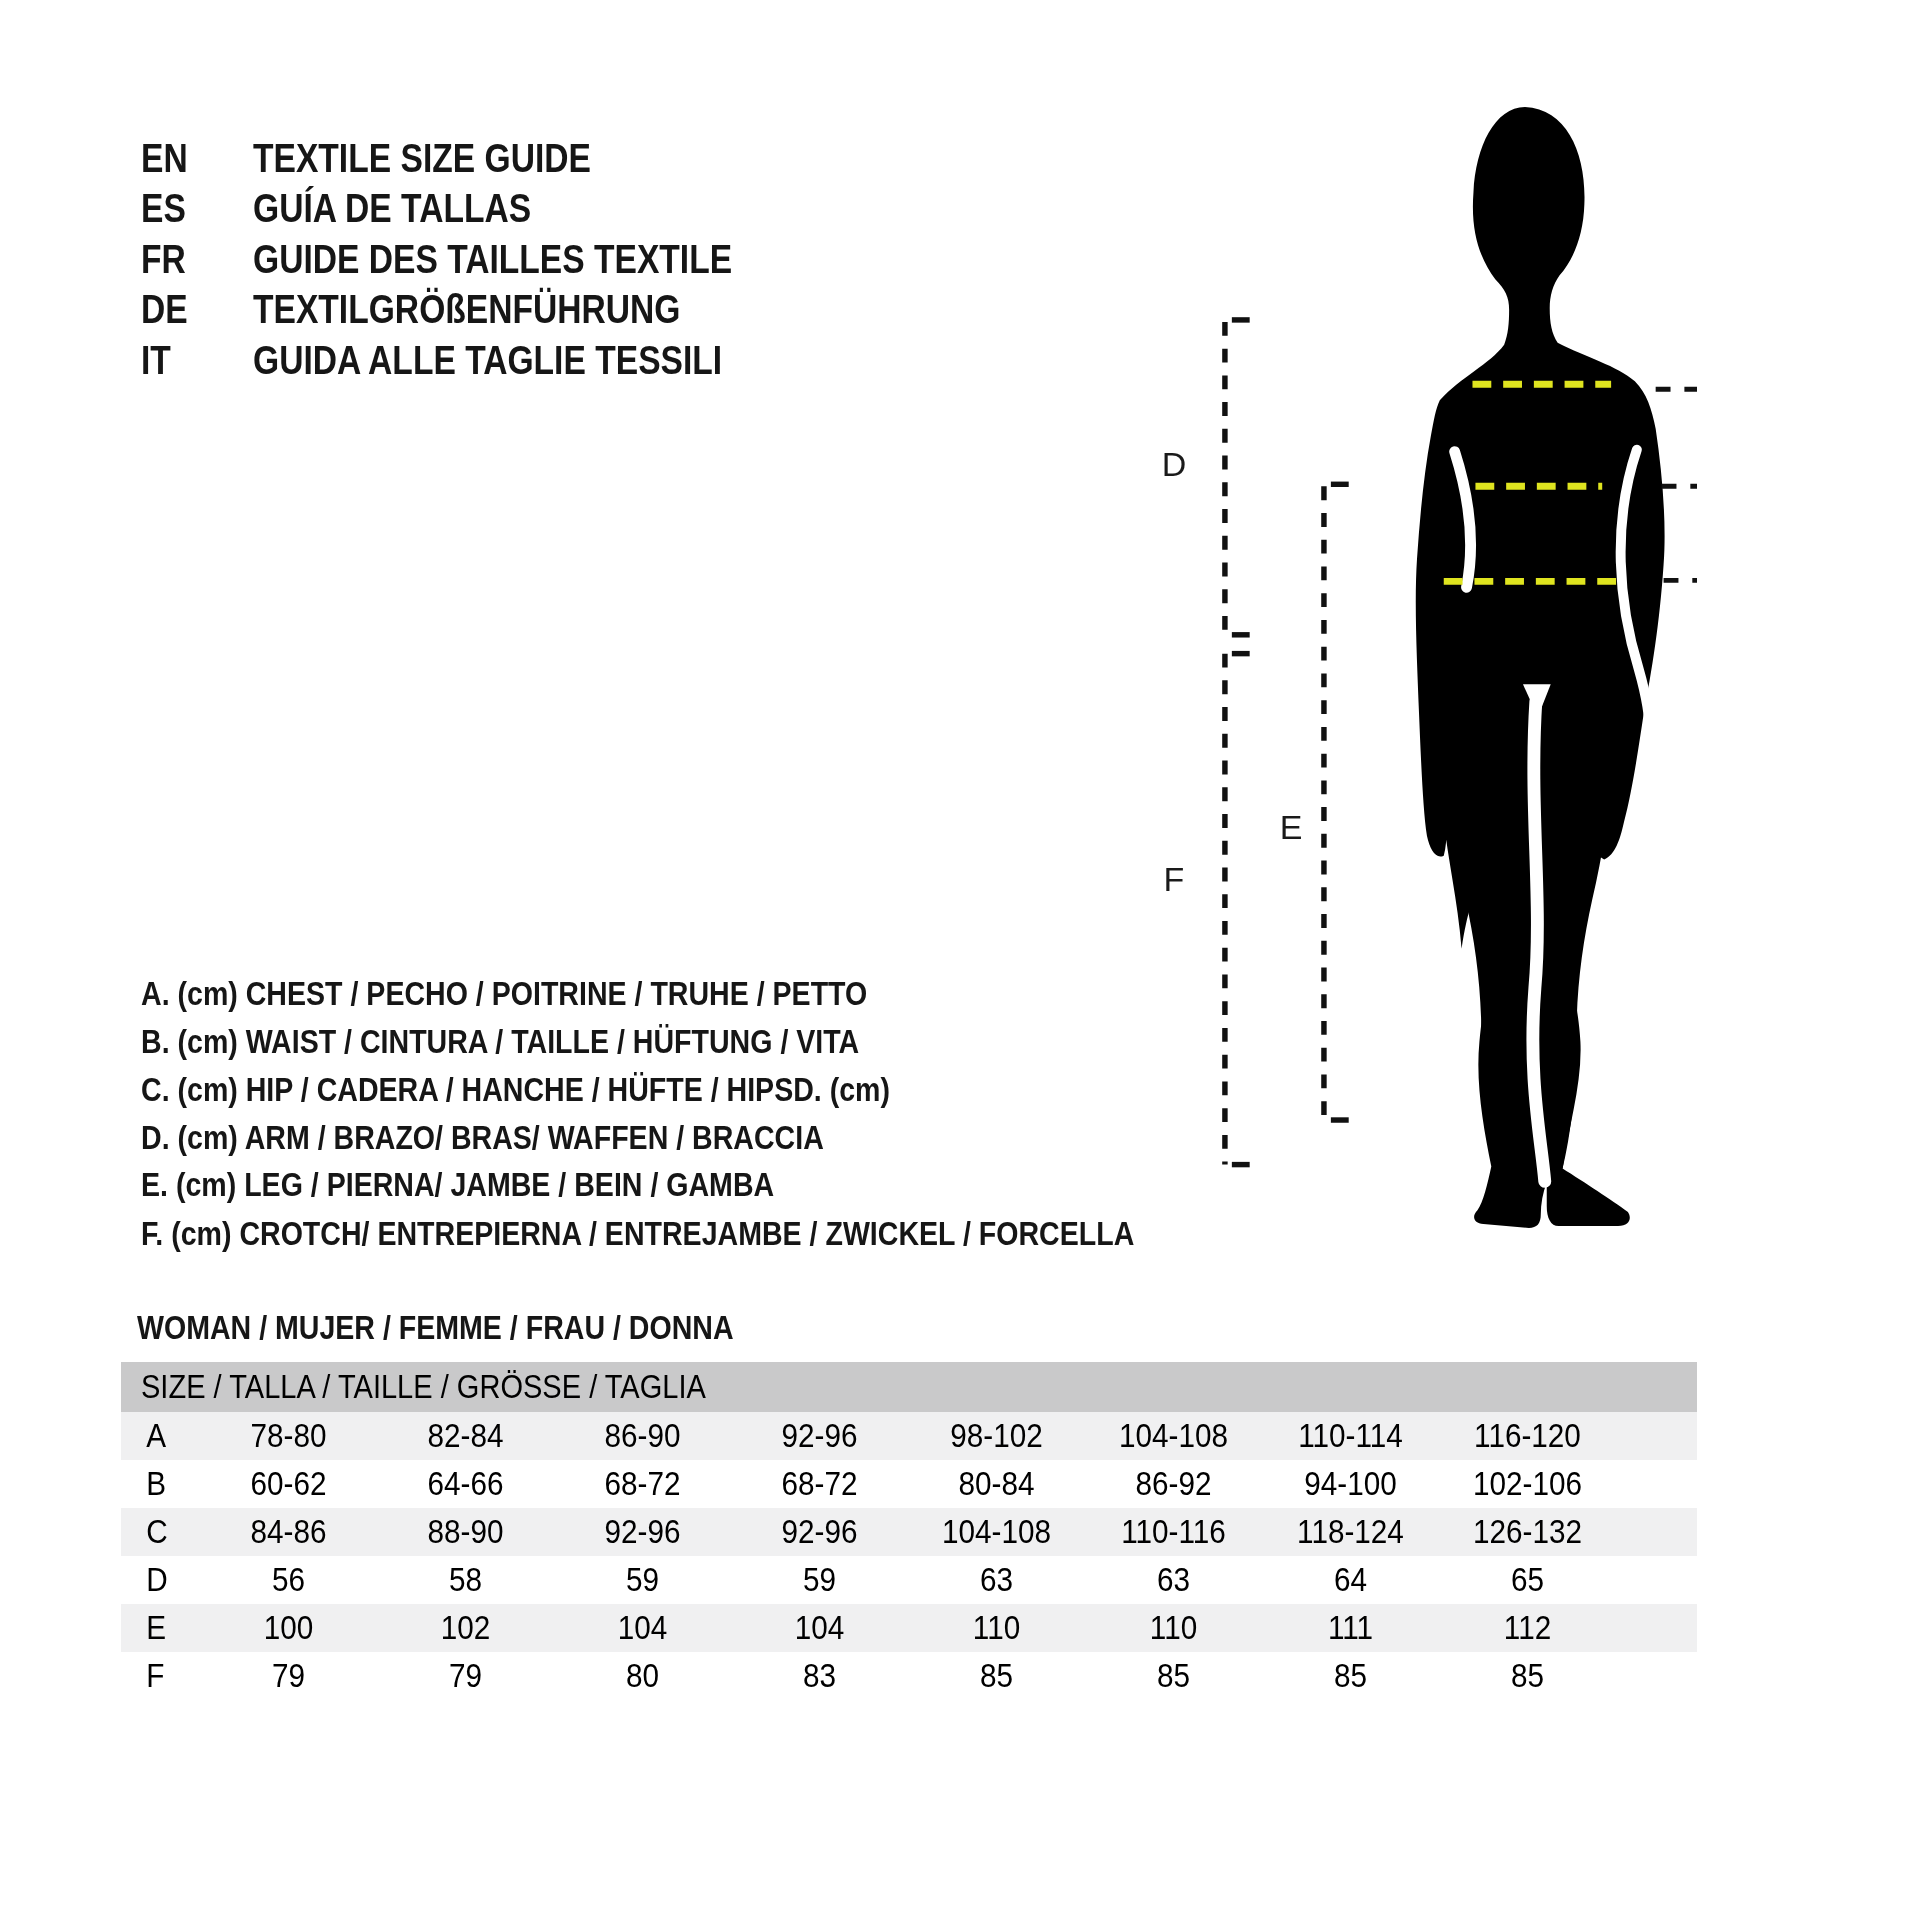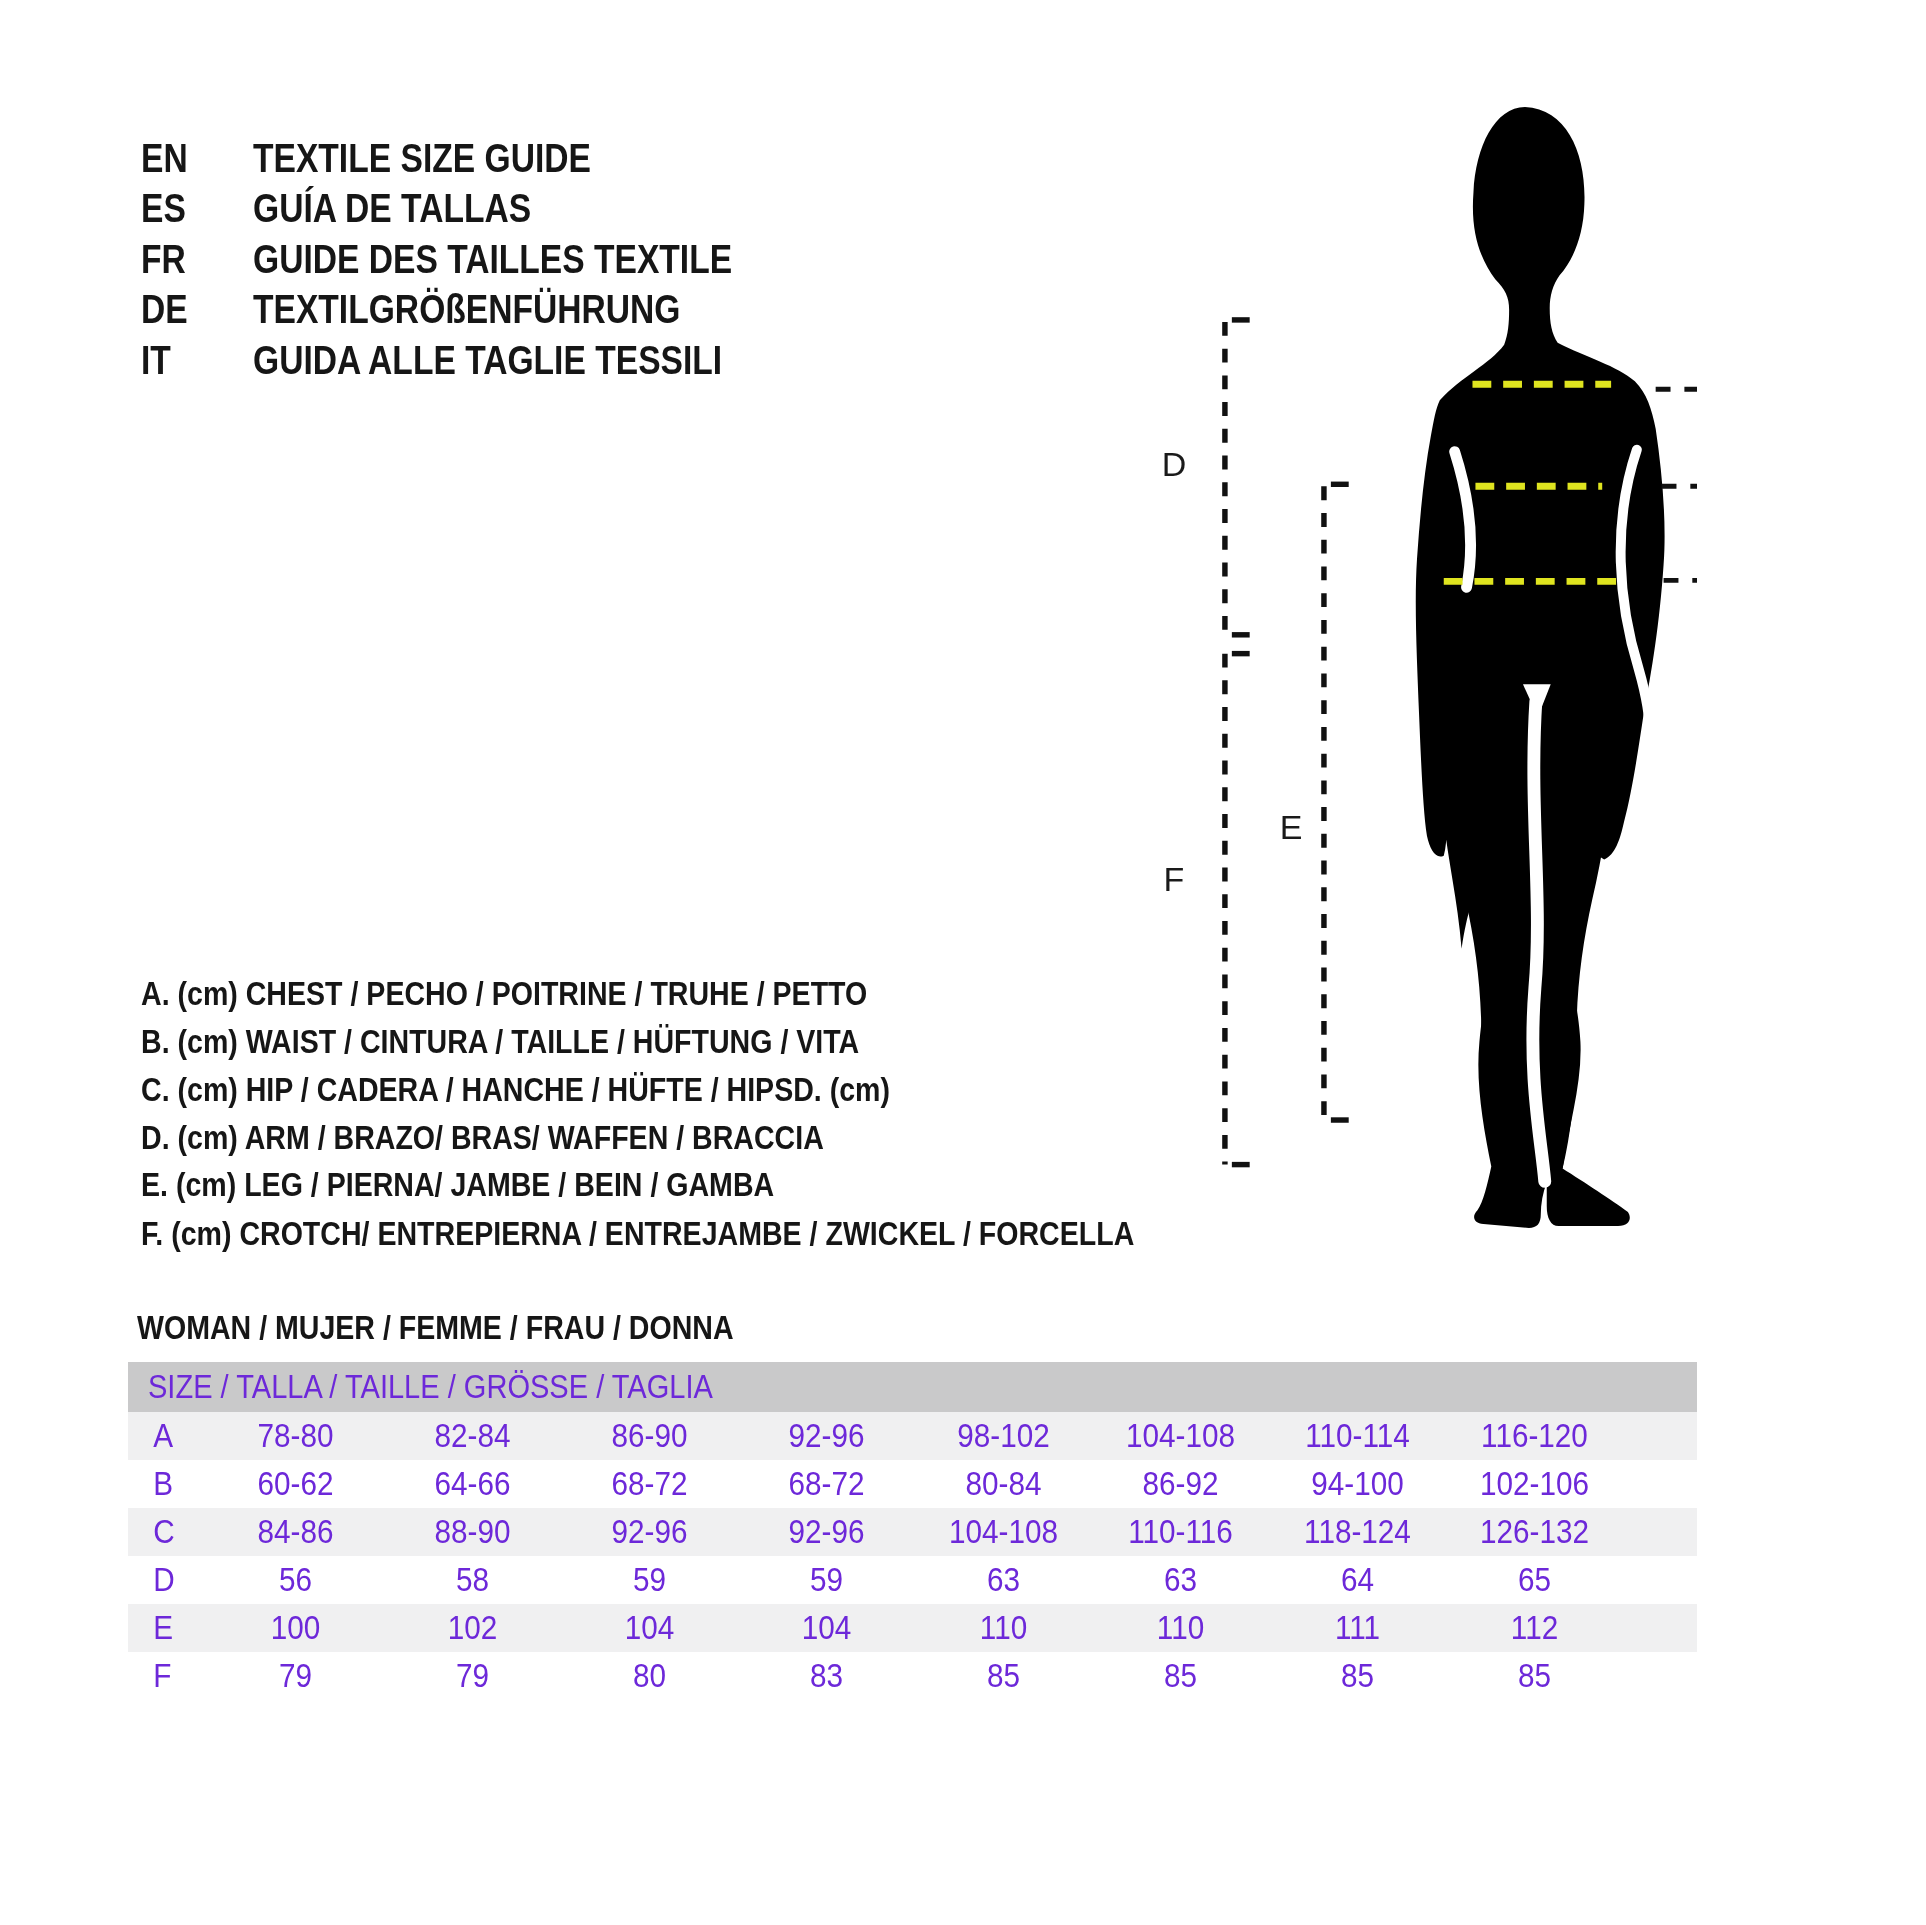--- a/index.html
+++ b/index.html
@@ -8,21 +8,21 @@
   .abs{position:absolute;}
   
   .cond{font-family:"Liberation Sans",sans-serif;font-weight:700;color:#161616;
         transform:scaleX(0.84);transform-origin:left center;white-space:nowrap;}
   .t40{font-size:40px;line-height:46px;}
   .t34{font-size:34px;line-height:40px;}
   
   .mlabel{position:absolute;width:44px;text-align:center;font-size:34px;line-height:40px;
           color:#1a1a1a;font-weight:400;}
   
-  #size-table{position:absolute;left:128px;top:1354px;width:1675px;color:#6d28d9;}
+  #size-table{position:absolute;left:121px;top:1354px;width:1675px;color:#000000;}
   .thead{height:50px;background:#c9c9ca;display:flex;align-items:center;padding-left:20px;box-sizing:border-box;}
   .thead span{font-size:33px;transform:scaleX(0.88);transform-origin:left center;white-space:nowrap;}
   .trow{display:grid;grid-template-columns:79px repeat(8,177px) 1fr;height:48px;align-items:center;}
   .stripe{background:#f0f0f1;}
   .cell{text-align:center;font-size:33px;transform:scaleX(0.9);transform-origin:center center;white-space:nowrap;}
   .rlabel{text-align:left;padding-left:28px;font-size:33px;transform:scaleX(0.9);transform-origin:left center;}
   svg{position:absolute;left:0;top:0;pointer-events:none;}
 </style>
 </head>
 <body>

